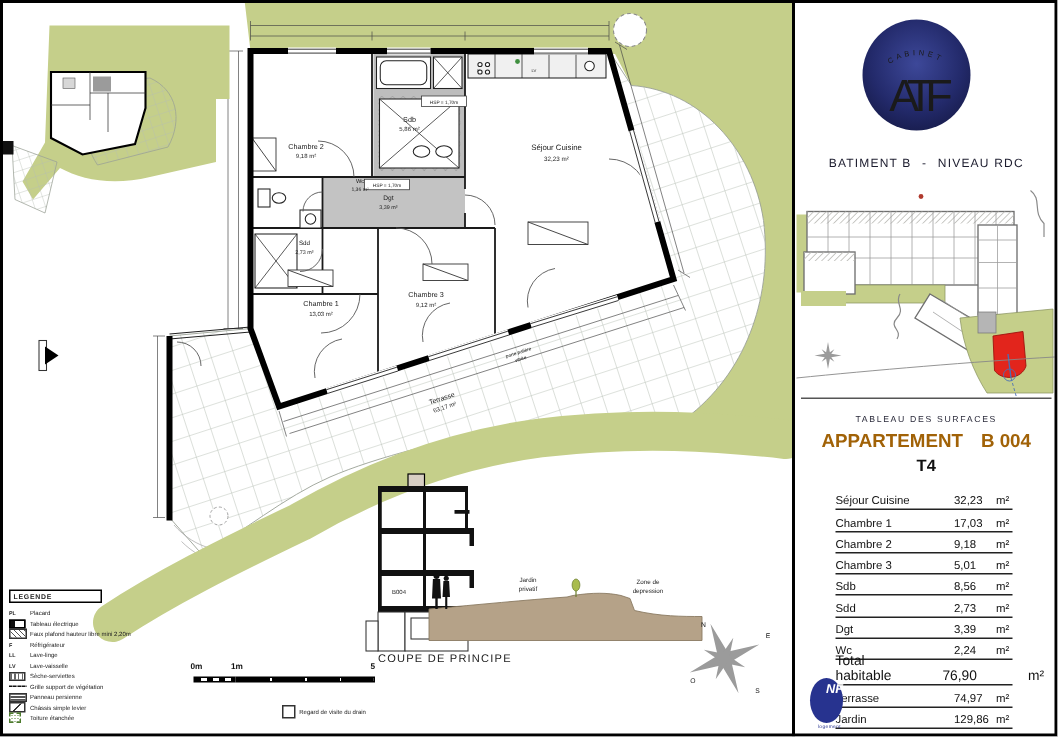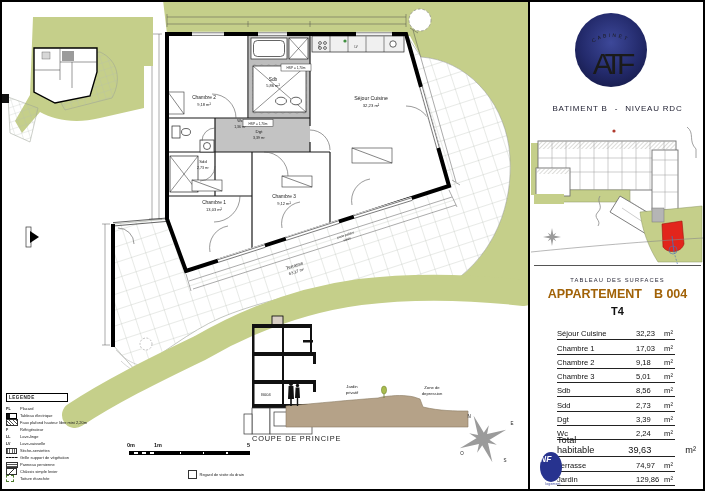--- a/index.html
+++ b/index.html
@@ -23,21 +23,21 @@
   .t4{position:absolute;top:305px;left:0;width:175px;text-align:center;font-size:11px;font-weight:bold;}
   .surf{position:absolute;top:326px;left:27px;width:118px;}
   .srow{display:flex;align-items:flex-end;height:14.3px;border-bottom:1px solid #222;
         font-size:7.6px;padding-bottom:1px;box-sizing:border-box;}
   .srow.total{height:17px;font-size:9.2px;gap:34px;}
   .srow .lbl{flex:1;text-align:left;}
   .srow .val{width:26px;text-align:left;}
   .srow .unit{width:13px;text-align:center;}
   .nf{position:absolute;top:452px;left:10px;width:26px;text-align:center;}
   .nf .oval{width:22px;height:30px;border-radius:50%;background:#27338f;color:#fff;
-            font-size:8.5px;font-weight:bold;font-style:italic;line-height:15px;text-align:left;}
+            font-size:8.5px;font-weight:bold;font-style:italic;line-height:15px;text-align:right;}
   .nf .sub{font-size:3.2px;color:#27338f;letter-spacing:.3px;}
   
   .legend{position:absolute;left:6px;top:393px;width:150px;font-size:4px;color:#222;z-index:30;}
   .lg-title{width:56px;border:1px solid #000;font-weight:bold;font-size:4.6px;
             padding:1px 2px;letter-spacing:.5px;}
   .lg-row{display:flex;align-items:center;height:7px;}
   .lg-sym{width:14px;display:flex;justify-content:flex-start;align-items:center;
           font-size:3.6px;font-weight:bold;}
   .lg-lbl{white-space:nowrap;}
   .k-black{width:9px;height:4px;background:#111;
@@ -484,21 +484,21 @@
           <span class="val">3,39</span>
           <span class="unit">m²</span>
         </div>
       <div class="srow">
           <span class="lbl">Wc</span>
           <span class="val">2,24</span>
           <span class="unit">m²</span>
         </div>
       <div class="srow total">
           <span class="lbl">Total habitable</span>
-          <span class="val">39,63</span>
+          <span class="val">76,90</span>
           <span class="unit">m²</span>
         </div>
       <div class="srow">
           <span class="lbl">Terrasse</span>
           <span class="val">74,97</span>
           <span class="unit">m²</span>
         </div>
       <div class="srow">
           <span class="lbl">Jardin</span>
           <span class="val">129,86</span>

